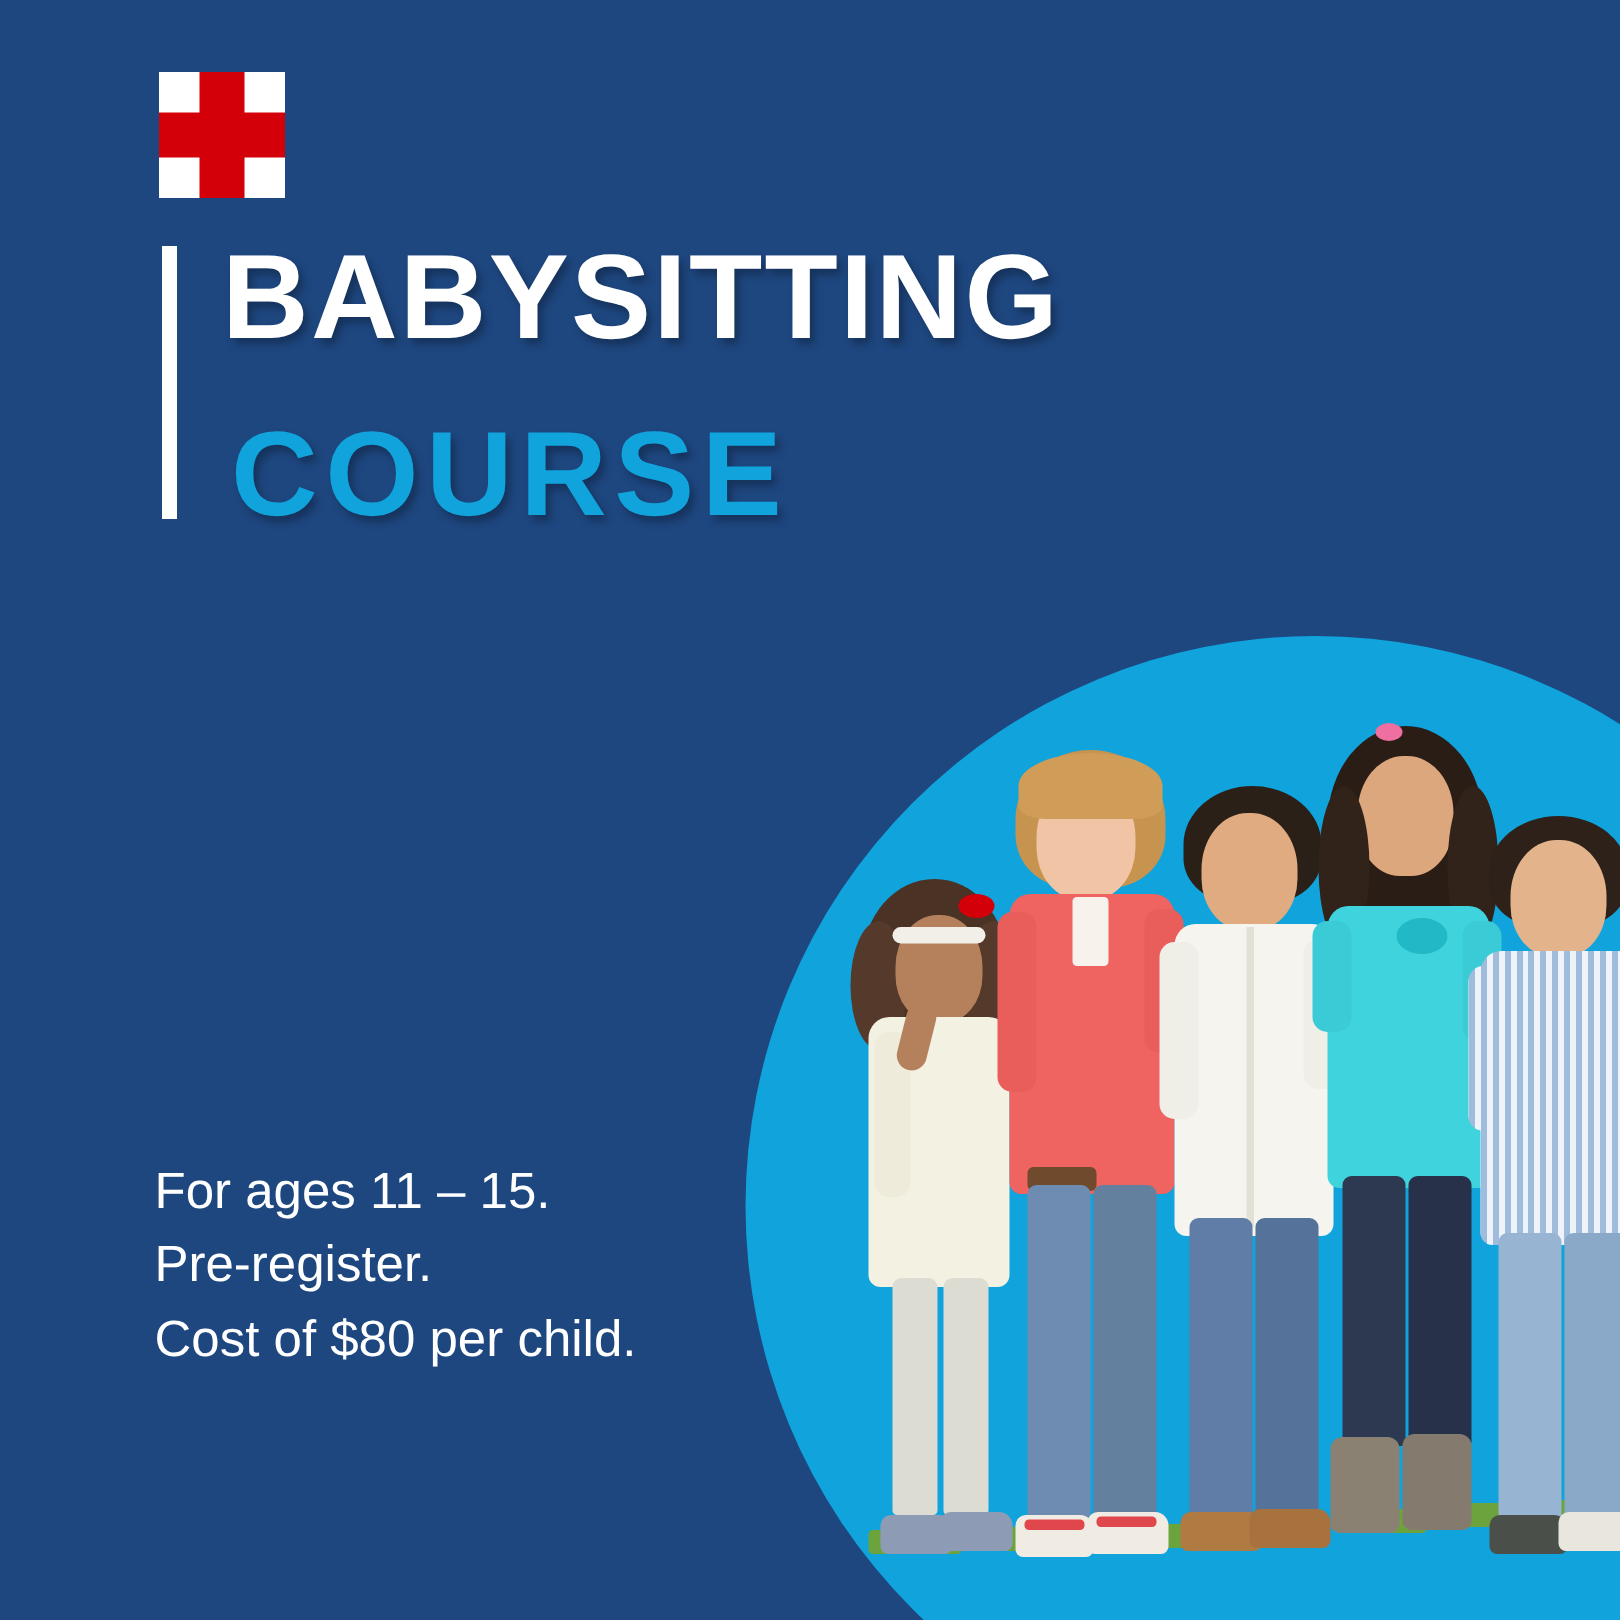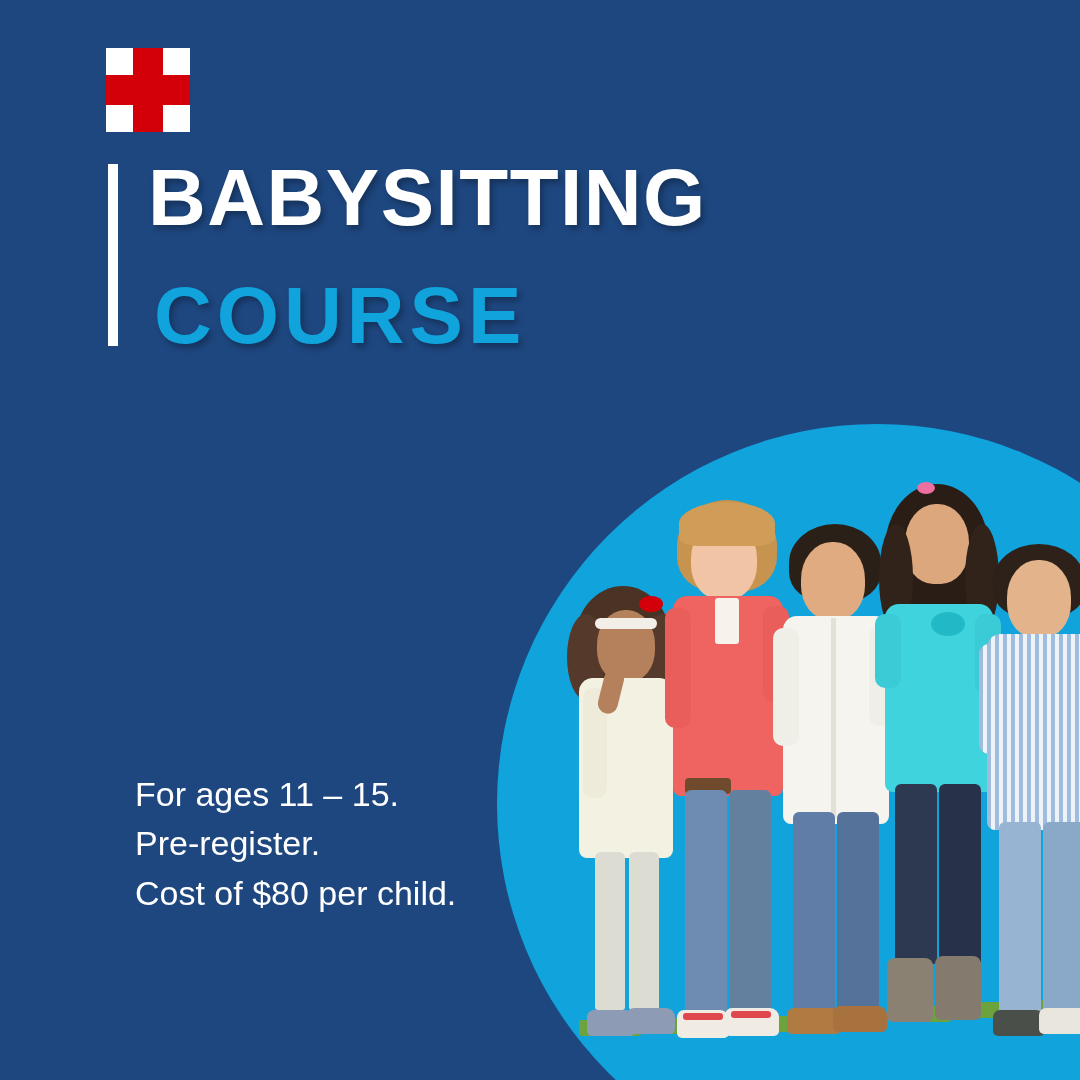--- a/index.html
+++ b/index.html
@@ -118,21 +118,20 @@
   
   .details {
     position: absolute;
     left: 103px;
     top: 770px;
     width: 470px;
     color: #ffffff;
     font-size: 34px;
     line-height: 1.45;
     white-space: pre-line;
-    margin-left: 32px;
   }
 
   
   .photo {
     position: absolute;
     left: 555px;
     top: 478px;
     width: 540px;
     height: 560px;
   }

